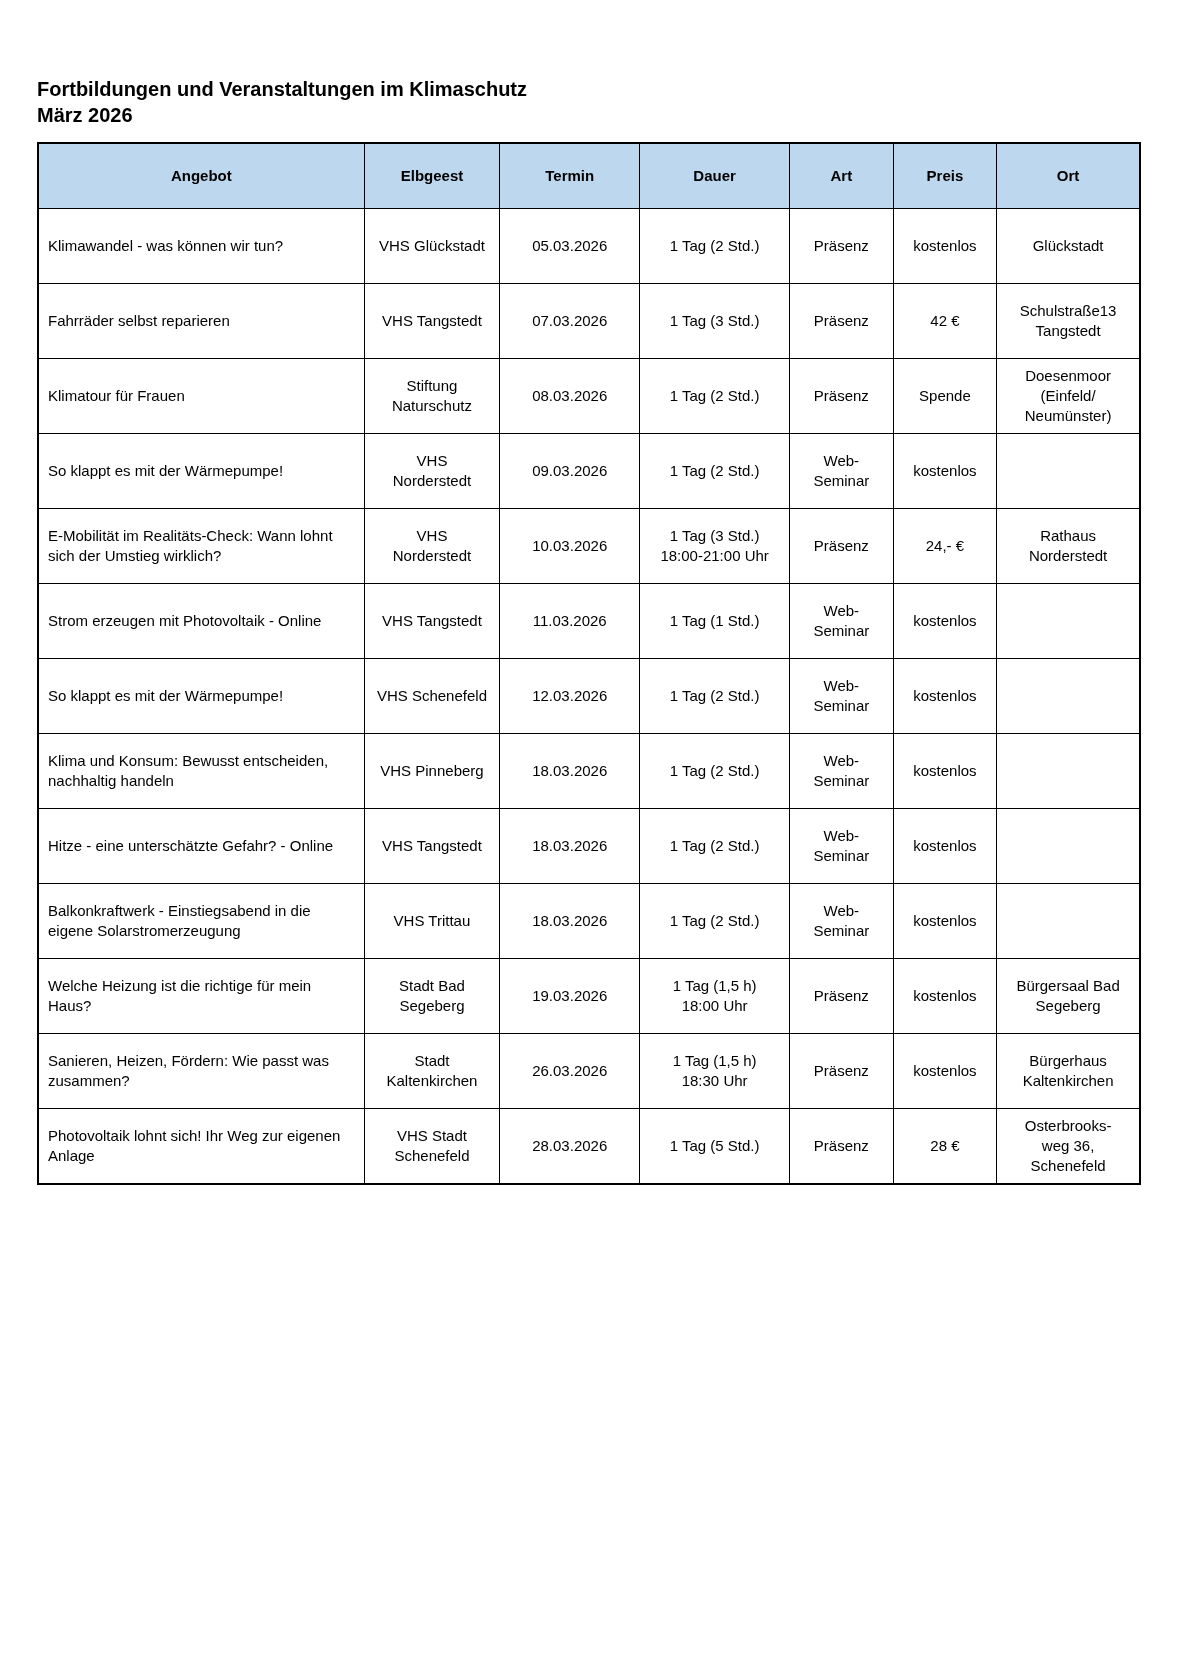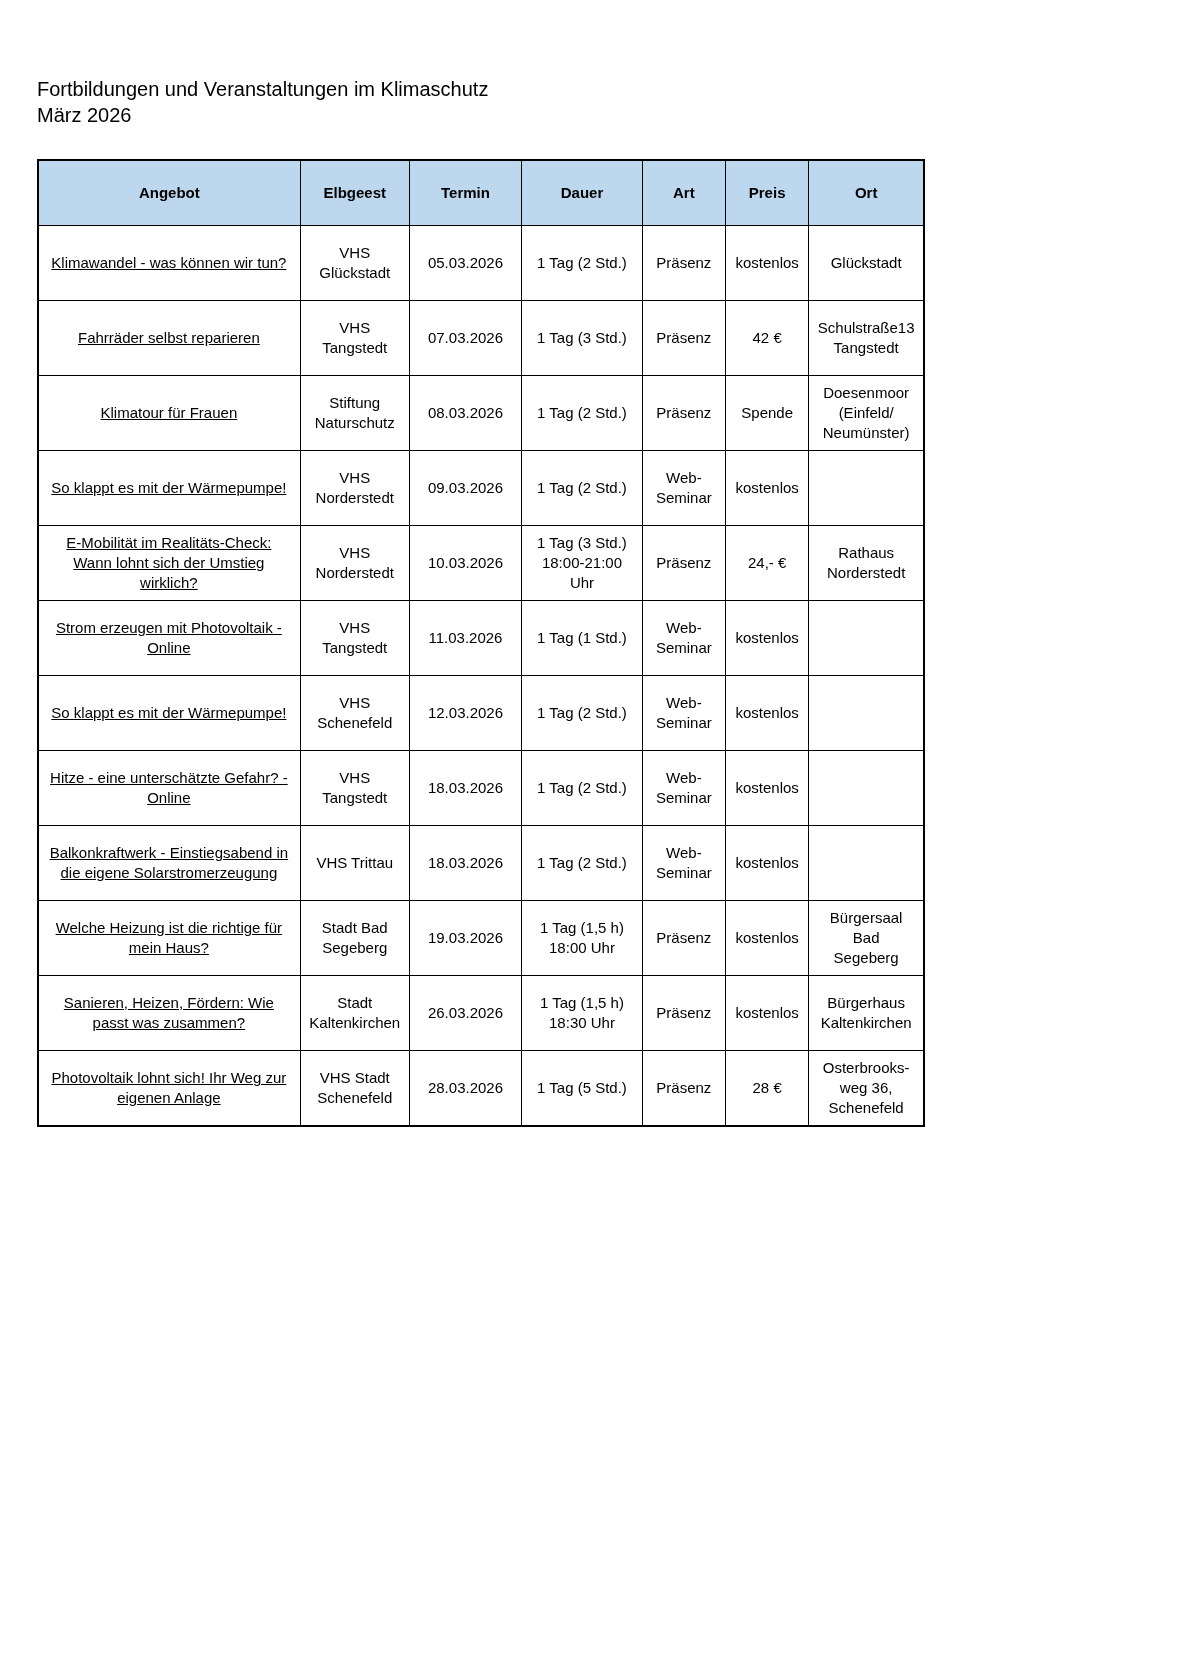--- a/index.html
+++ b/index.html
@@ -6,29 +6,29 @@
   body {
     width: 1180px; height: 1668px;
     background: #ffffff;
     font-family: "Liberation Sans", sans-serif;
     color: #000000;
     overflow: hidden;
   }
   .doc-title {
     padding: 76px 0 0 37px;
     font-size: 20px;
-    font-weight: normal;
+    font-weight: bold;
     line-height: 1.32;
     white-space: pre-line;
   }
   table.courses {
     border-collapse: collapse;
     table-layout: fixed;
-    width: 888px;
-    margin: 30px 0 0 37px;
+    width: 1104px;
+    margin: 13px 0 0 37px;
     border: 2px solid #000;
     padding-left: 32px;
   }
   col.c-angebot  { width: 29.6%; }
   col.c-anbieter { width: 12.3%; }
   col.c-termin   { width: 12.7%; }
   col.c-dauer    { width: 13.6%; }
   col.c-art      { width: 9.4%;  }
   col.c-preis    { width: 9.4%;  }
   col.c-ort      { width: 13.0%; }
@@ -44,24 +44,23 @@
   th {
     background: #BDD7EE;
     height: 52px;
     font-weight: bold;
   }
   td {
     height: 62px; 
     white-space: pre-line;
   }
   td.col-angebot {
-    text-align: center;
+    text-align: left;
     padding-left: 9px;
     padding-right: 10px;
-    text-decoration: underline;
   }
 </style>
 </head>
 <body>
 
 <div class="doc-title">Fortbildungen und Veranstaltungen im Klimaschutz
 März 2026</div>
 
 <table class="courses">
   <colgroup>
@@ -153,20 +152,30 @@
         <td class="col-angebot">So klappt es mit der Wärmepumpe!</td>
         <td class="col-anbieter">VHS Schenefeld</td>
         <td class="col-termin">12.03.2026</td>
         <td class="col-dauer">1 Tag (2 Std.)</td>
         <td class="col-art">Web-
 Seminar</td>
         <td class="col-preis">kostenlos</td>
         <td class="col-ort"></td>
       </tr>
       <tr>
+        <td class="col-angebot">Klima und Konsum: Bewusst entscheiden, nachhaltig handeln</td>
+        <td class="col-anbieter">VHS Pinneberg</td>
+        <td class="col-termin">18.03.2026</td>
+        <td class="col-dauer">1 Tag (2 Std.)</td>
+        <td class="col-art">Web-
+Seminar</td>
+        <td class="col-preis">kostenlos</td>
+        <td class="col-ort"></td>
+      </tr>
+      <tr>
         <td class="col-angebot">Hitze - eine unterschätzte Gefahr? - Online</td>
         <td class="col-anbieter">VHS Tangstedt</td>
         <td class="col-termin">18.03.2026</td>
         <td class="col-dauer">1 Tag (2 Std.)</td>
         <td class="col-art">Web-
 Seminar</td>
         <td class="col-preis">kostenlos</td>
         <td class="col-ort"></td>
       </tr>
       <tr>

